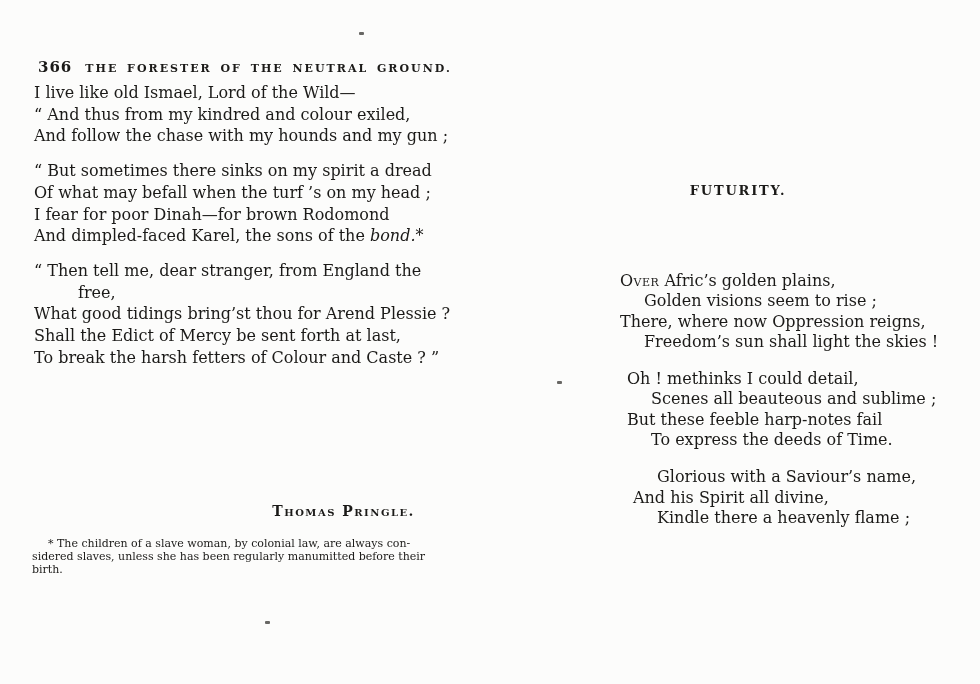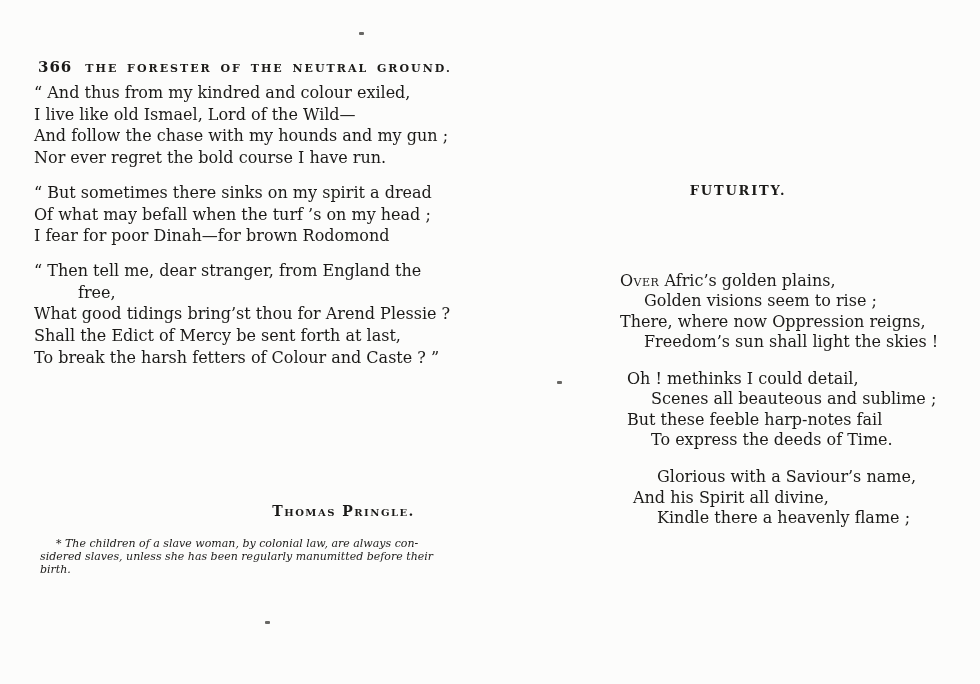--- a/index.html
+++ b/index.html
@@ -36,22 +36,22 @@
 
   #signature {
     left: 38px; top: 503px; width: 377px;
     text-align: right;
     font-variant: small-caps;
     font-weight: bold;
     font-size: 14px; letter-spacing: 1.5px;
   }
 
   #footnote {
-    left: 40px; top: 537px; width: 392px;
-    font-size: 11px; line-height: 13px; font-style: italic;
+    left: 32px; top: 537px; width: 392px;
+    font-size: 11px; line-height: 13px;
   }
   #footnote .fn-line { white-space: nowrap; }
   #footnote .fn-first { text-indent: 16px; }
 
   
   #right-title {
     left: 590px; top: 183px; width: 296px;
     text-align: center;
     font-size: 13px; font-weight: 600; letter-spacing: 1.8px;
   }
@@ -83,29 +83,29 @@
 </head>
 <body>
 
 <header class="abs" id="left-header">
   <span class="page-number">366</span>
   <span class="running-title">THE FORESTER OF THE NEUTRAL GROUND.</span>
 </header>
 
 <div class="abs" id="left-stanzas">
     <div class="stanza">
+      <div class="line ind0">I live like old Ismael, Lord of the Wild—</div>
       <div class="line ind0">“ And thus from my kindred and colour exiled,</div>
-      <div class="line ind0">I live like old Ismael, Lord of the Wild—</div>
       <div class="line ind0">And follow the chase with my hounds and my gun ;</div>
-      <div class="line ind0">Nor ever regret the bold course I have run.</div>
     </div>
     <div class="stanza">
       <div class="line ind0">“ But sometimes there sinks on my spirit a dread</div>
       <div class="line ind0">Of what may befall when the turf ’s on my head ;</div>
       <div class="line ind0">I fear for poor Dinah—for brown Rodomond</div>
+      <div class="line ind0">And dimpled-faced Karel, the sons of the <i>bond.</i>*</div>
     </div>
     <div class="stanza">
       <div class="line ind0">“ Then tell me, dear stranger, from England the</div>
       <div class="line ind2">free,</div>
       <div class="line ind0">What good tidings bring’st thou for Arend Plessie ?</div>
       <div class="line ind0">Shall the Edict of Mercy be sent forth at last,</div>
       <div class="line ind0">To break the harsh fetters of Colour and Caste ? ”</div>
     </div>
   </div>
 

